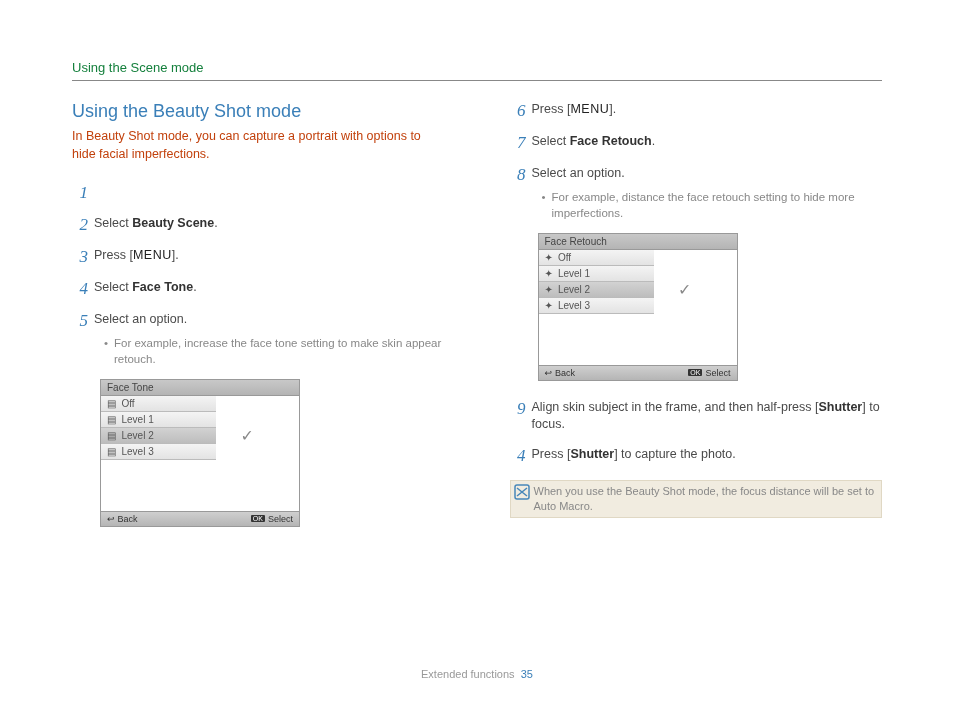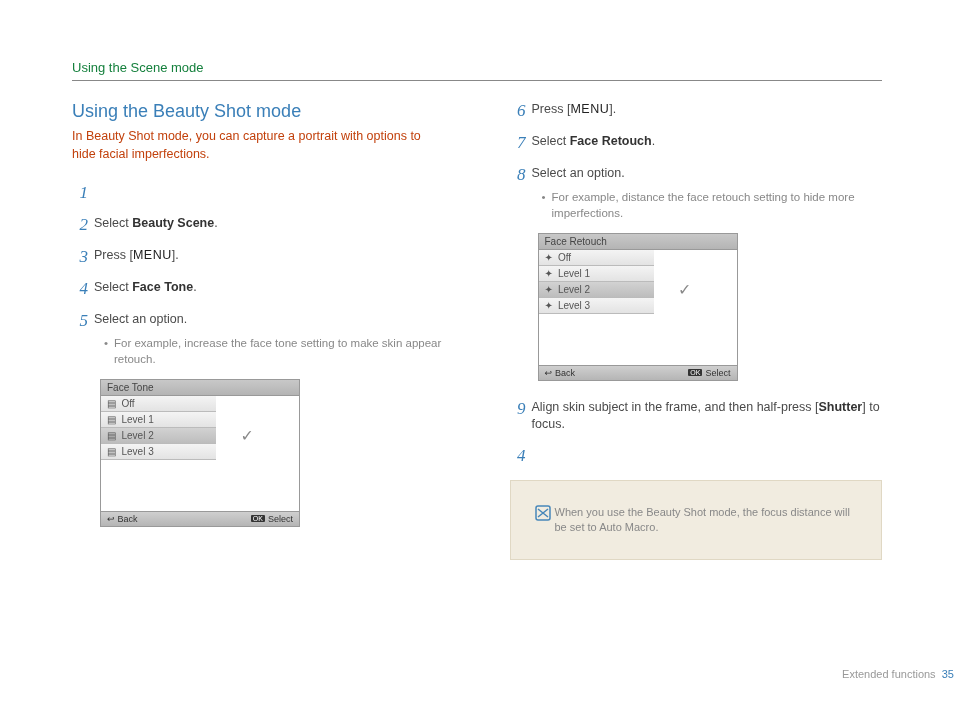--- a/index.html
+++ b/index.html
@@ -23,24 +23,24 @@
   .ui-list { }
   .ui-item { display: flex; align-items: center; background: linear-gradient(#f4f4f4,#e3e3e3); border-bottom: 1px solid #bbb; padding: 2px 6px; position: relative; width: 115px; }
   .ui-item.selected { background: linear-gradient(#d2d2d2,#bdbdbd); }
   .ui-item .check { color: #888; position: absolute; right: -38px; font-size: 16px; }
   .ui-body { background: #fff; height: 52px; border-bottom: 1px solid #999; }
   .ui-footer { background: linear-gradient(#cfcfcf,#b5b5b5); display: flex; justify-content: space-between; padding: 2px 6px; font-size: 9px; color: #333; }
   .ui-footer span { display: inline-flex; align-items: center; gap: 3px; }
   .ico { font-size: 10px; color: #555; margin-right: 5px; }
   .ok-box { background: #333; color: #fff; font-size: 7px; padding: 0 2px; border-radius: 1px; }
   .back-ico { font-size: 9px; }
-  .note-box { background: #f1ece0; border: 1px solid #e0d8c4; display: flex; padding: 24px; margin-top: 14px; font-size: 11px; color: #888; line-height: 1.4; }
+  .note-box { background: #f1ece0; border: 1px solid #e0d8c4; display: flex; padding: 3px; margin-top: 14px; font-size: 11px; color: #888; line-height: 1.4; }
   .note-ico { width: 20px; flex-shrink: 0; }
   .note-ico svg { width: 16px; height: 16px; }
-  .footer { position: absolute; bottom: 40px; left: 0; right: 0; text-align: right; font-size: 11px; color: #999; }
+  .footer { position: absolute; bottom: 40px; left: 0; right: 0; text-align: center; font-size: 11px; color: #999; }
   .footer .pg { color: #3a7fb8; }
 </style>
 </head>
 <body>
 
 <div class="page">
   <div class="header">Using the Scene mode</div>
 
   <div class="cols">
 
@@ -181,20 +181,23 @@
 
       <div class="step">
         <div class="step-num">9</div>
         <div class="step-body">
           <span>Align skin subject in the frame, and then half-press [</span><b>Shutter</b><span>] to focus.</span>
         </div>
       </div>
 
       <div class="step">
         <div class="step-num">4</div>
+        <div class="step-body">
+          <span>Press [</span><b>Shutter</b><span>] to capture the photo.</span>
+        </div>
       </div>
 
       <div class="note-box">
         <div class="note-ico">
           <svg viewBox="0 0 16 16">
               <rect x="1" y="1" width="14" height="14" rx="2" fill="none" stroke="#4787b9" stroke-width="1.5"></rect>
               <path d="M3 4l10 8M3 12l10-8" stroke="#4787b9" stroke-width="1.5"></path>
             </svg>
         </div>
         <div>When you use the Beauty Shot mode, the focus distance will be set to Auto Macro.</div>

